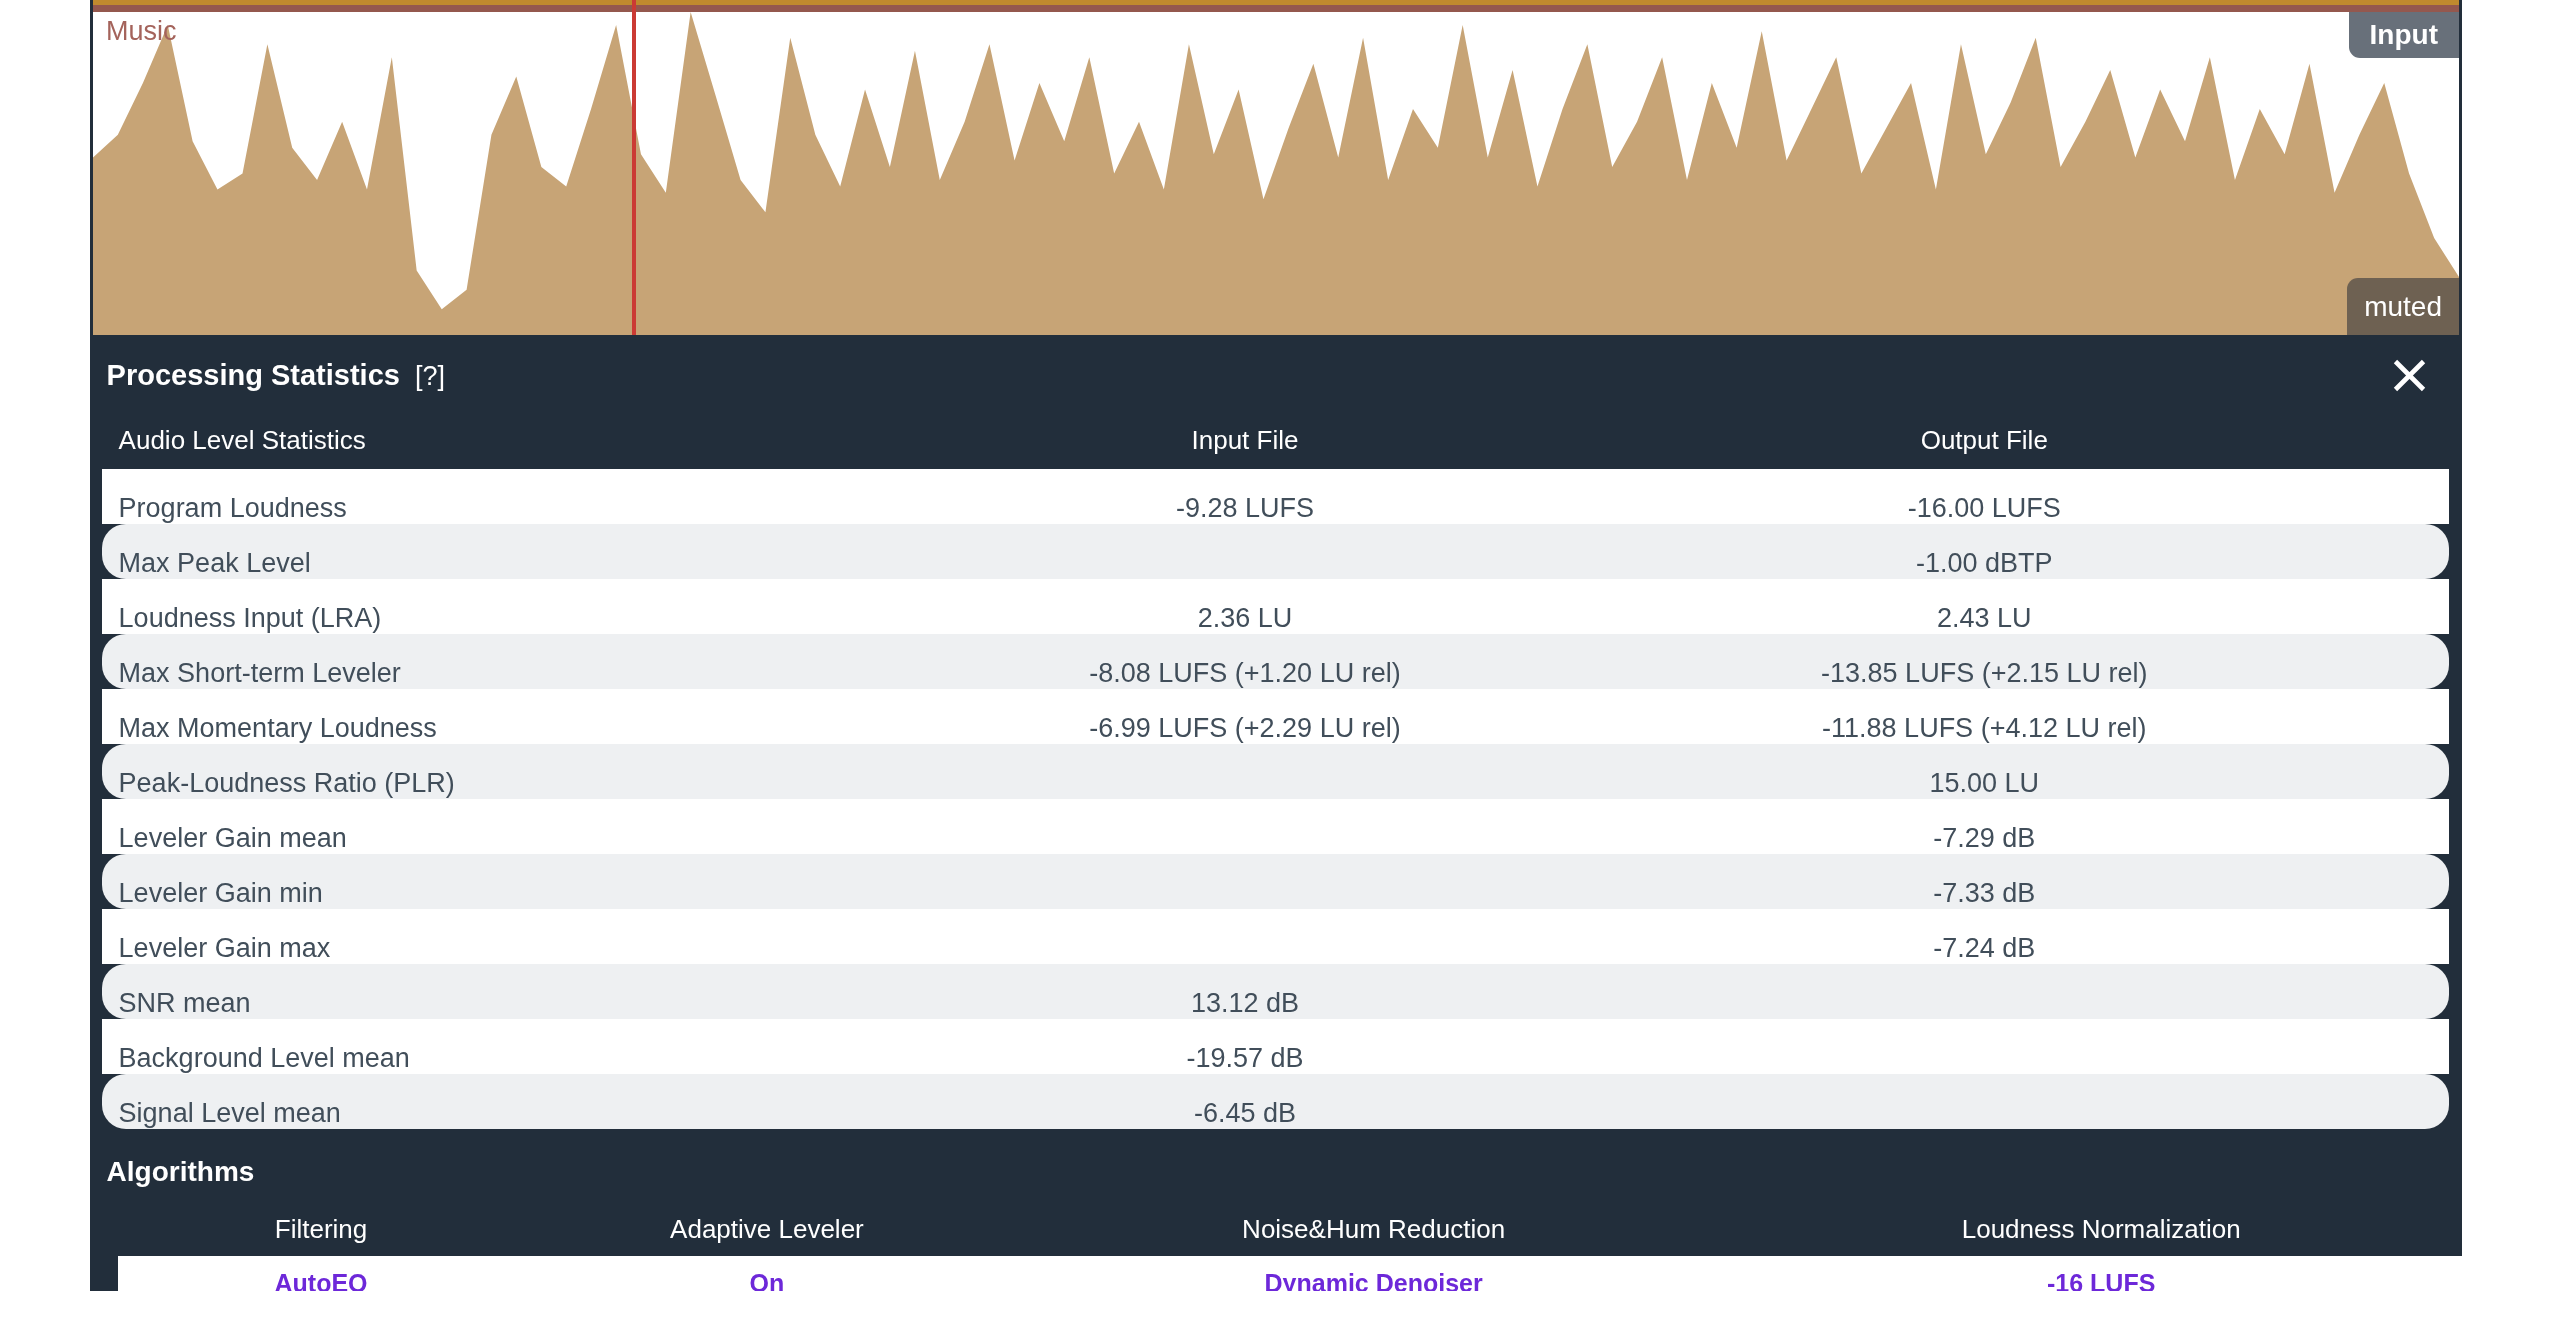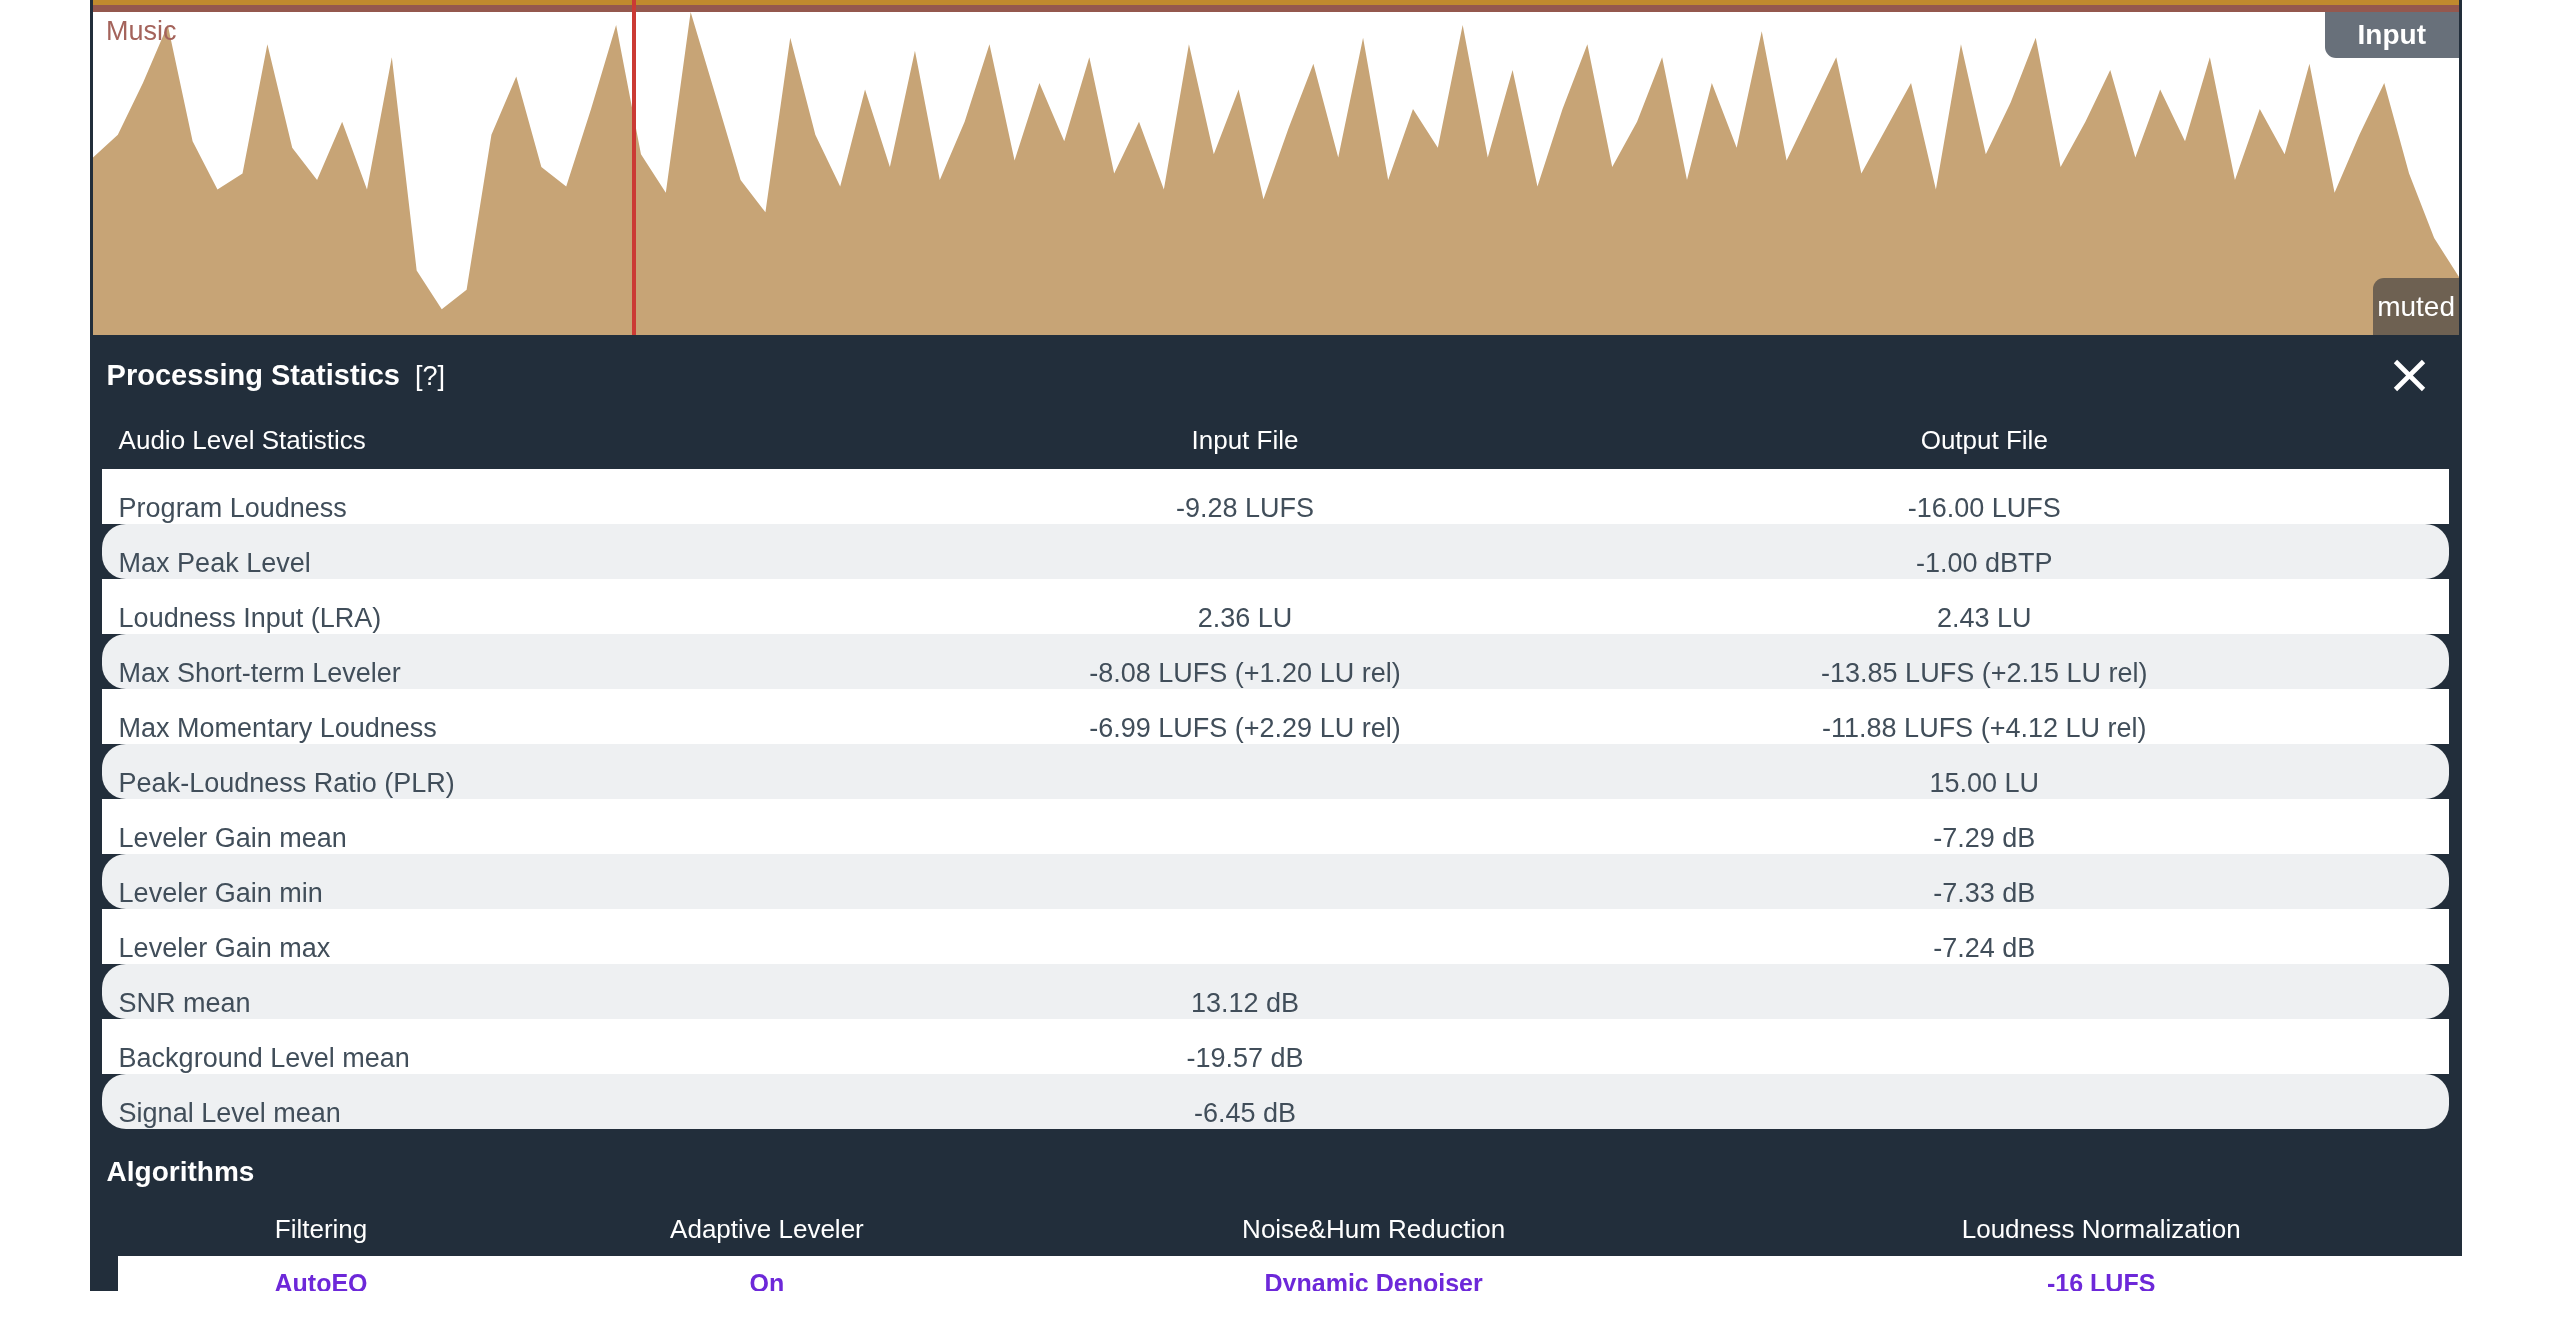--- a/index.html
+++ b/index.html
@@ -7,23 +7,23 @@
        font-family:"Liberation Sans", sans-serif;}
 
   
   .wave-area{position:absolute;left:90px;top:0;width:2372px;height:335px;background:#ffffff;
              border-left:3.7px solid #222e3b;border-right:3.7px solid #222e3b;box-sizing:border-box;}
   .strip-gold{position:absolute;top:0;left:0;right:0;height:4.6px;background:#c08a2e;}
   .strip-maroon{position:absolute;top:4.6px;left:0;right:0;height:7.4px;background:#94584e;}
   .wave-svg{position:absolute;left:0;top:12px;width:100%;height:323px;display:block;}
   .track-label{position:absolute;left:13px;top:15.7px;font-size:27px;font-weight:500;color:#a4635b;}
   .playhead{position:absolute;top:0;bottom:0;width:3.7px;background:#cb3a34;}
-  .badge-input{position:absolute;top:12px;right:0;height:46px;line-height:46px;padding:0 33px;
+  .badge-input{position:absolute;top:12px;right:0;height:46px;line-height:46px;padding:0 21px;
                background:#68707a;color:#fff;font-weight:bold;font-size:28px;border-radius:0 0 0 11px;}
-  .badge-muted{position:absolute;bottom:0;right:0;height:57px;line-height:57px;padding:0 4px;
+  .badge-muted{position:absolute;bottom:0;right:0;height:57px;line-height:57px;padding:0 17px;
                background:rgba(84,78,72,.78);color:#fff;font-size:28px;font-weight:500;border-radius:11px 0 0 0;}
 
   
   .stats-panel{position:absolute;left:90px;top:335px;width:2372px;height:1000px;background:#222e3b;color:#fff;}
   .panel-title{position:absolute;left:16.6px;top:24px;font-size:29px;font-weight:bold;white-space:nowrap;}
   .help-link{font-weight:400;font-size:27px;margin-left:15px;cursor:pointer;}
   .close-btn{position:absolute;top:18.5px;right:31px;width:43px;height:43px;cursor:pointer;}
 
   .ls-table{position:absolute;left:12px;top:77px;width:2347px;}
   .ls-header{display:flex;height:57px;align-items:center;font-size:26px;color:#ffffff;}

